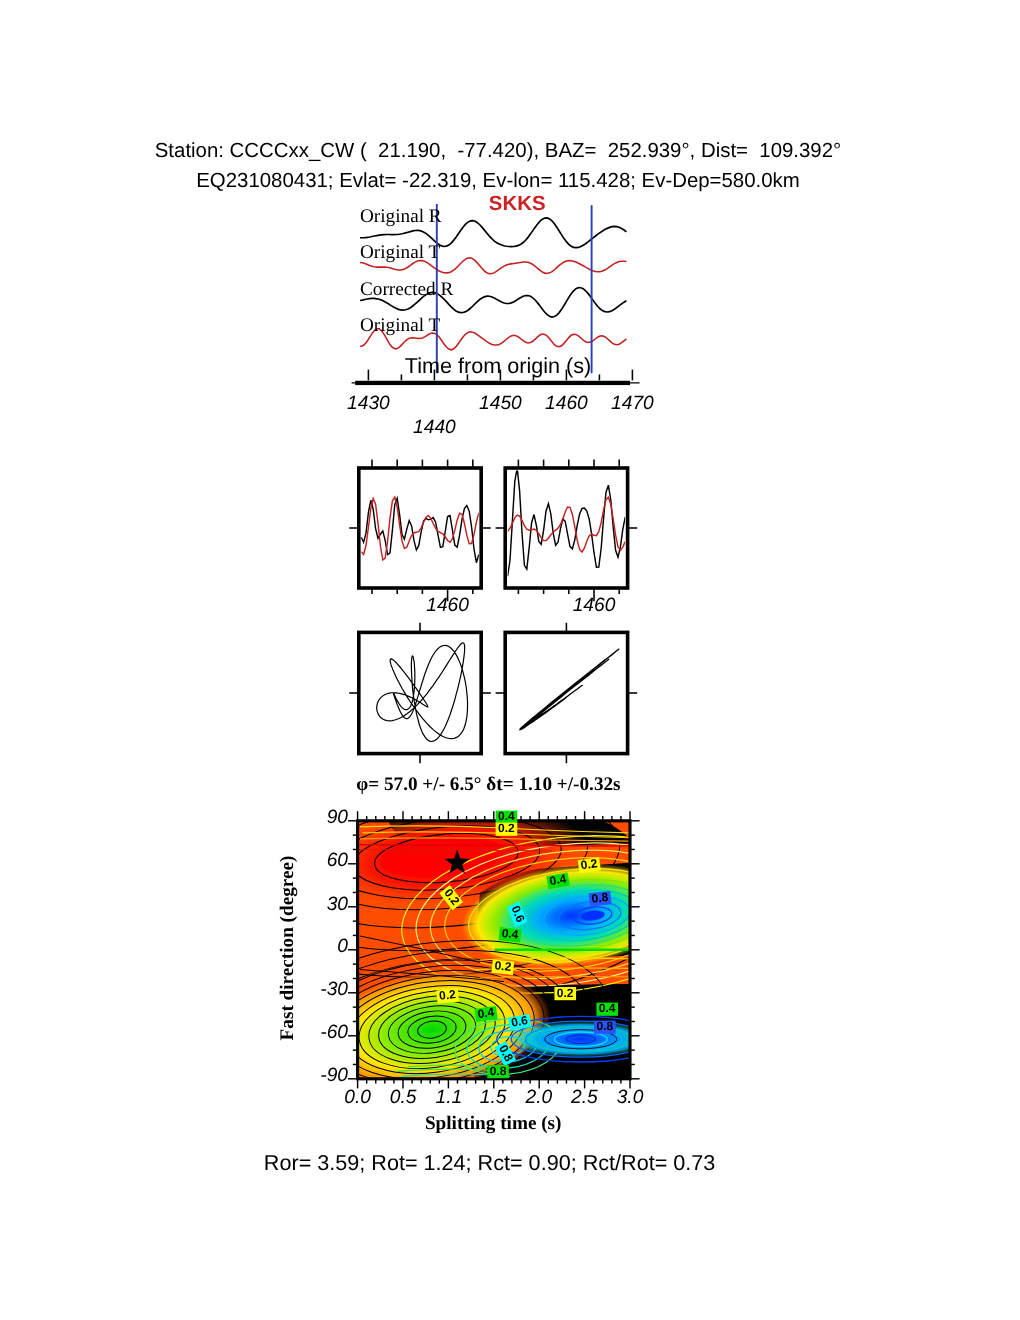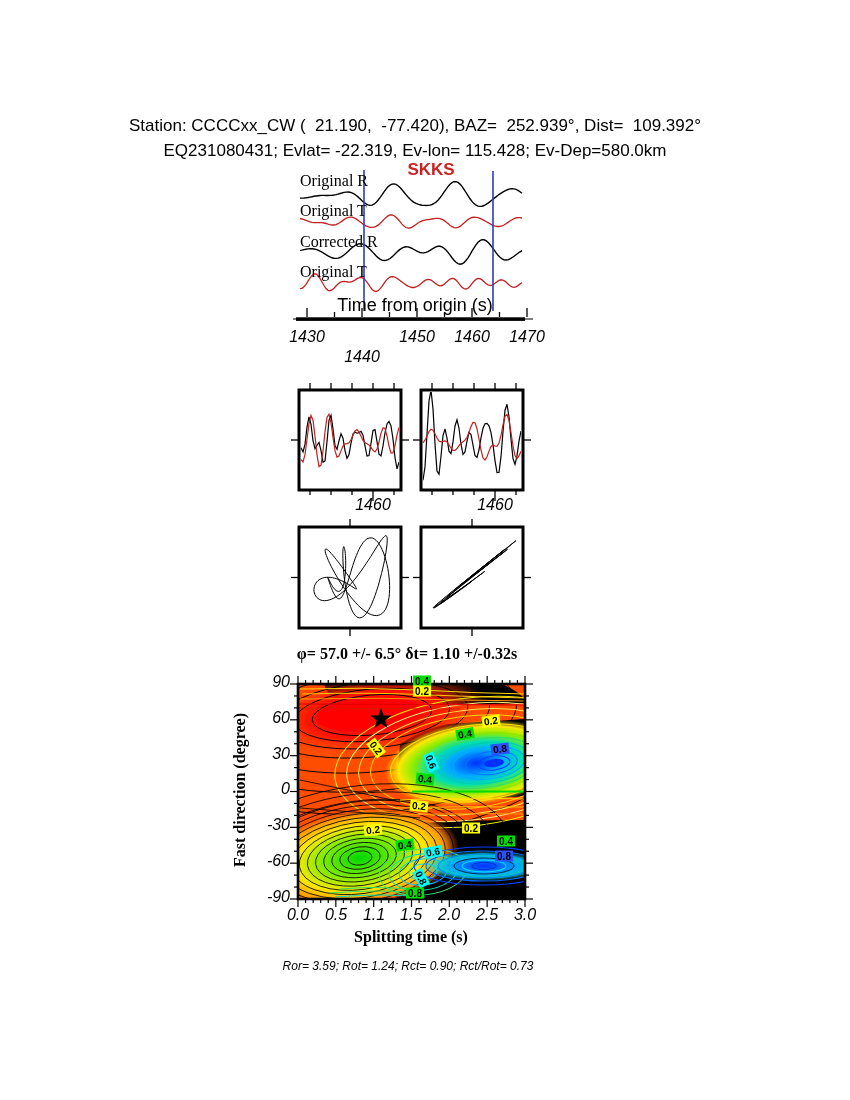--- a/index.html
+++ b/index.html
@@ -8,21 +8,21 @@
   #fig{position:absolute;left:0;top:0;}
   .lbl{position:absolute;white-space:pre;}
   .ctr{transform:translateX(-50%);}
   .hdr{font-size:17px;line-height:17px;}
   .tracelbl{font-family:"Liberation Serif",serif;font-weight:normal;font-size:16px;}
   .phase{font-weight:bold;font-size:17px;color:#cc2222;}
   .axlbl{font-size:18px;}
   .tick{font-size:16px;font-style:italic;}
   .serifb{font-family:"Liberation Serif",serif;font-weight:bold;font-size:16px;}
   .ytick{width:44px;text-align:right;}
-  .stats{font-size:12px;font-style:italic;}
+  .stats{font-size:18px;}
   .chip{position:absolute;font-weight:bold;font-size:10px;line-height:11px;padding:0 2px;color:#000;}
   .ylabelrot{width:220px;text-align:center;transform:rotate(-90deg);}
 </style>
 </head>
 <body>
 
 <div id="page">
   <svg id="fig" width="850" height="1100">
       <defs>
         <radialGradient id="gRed">

